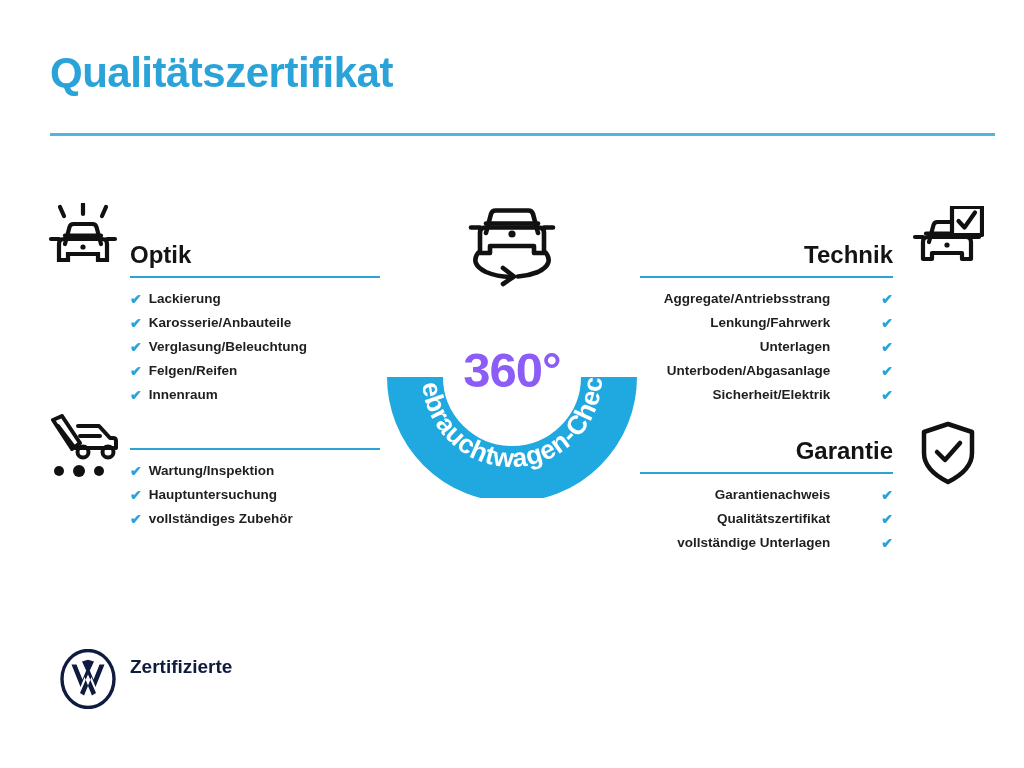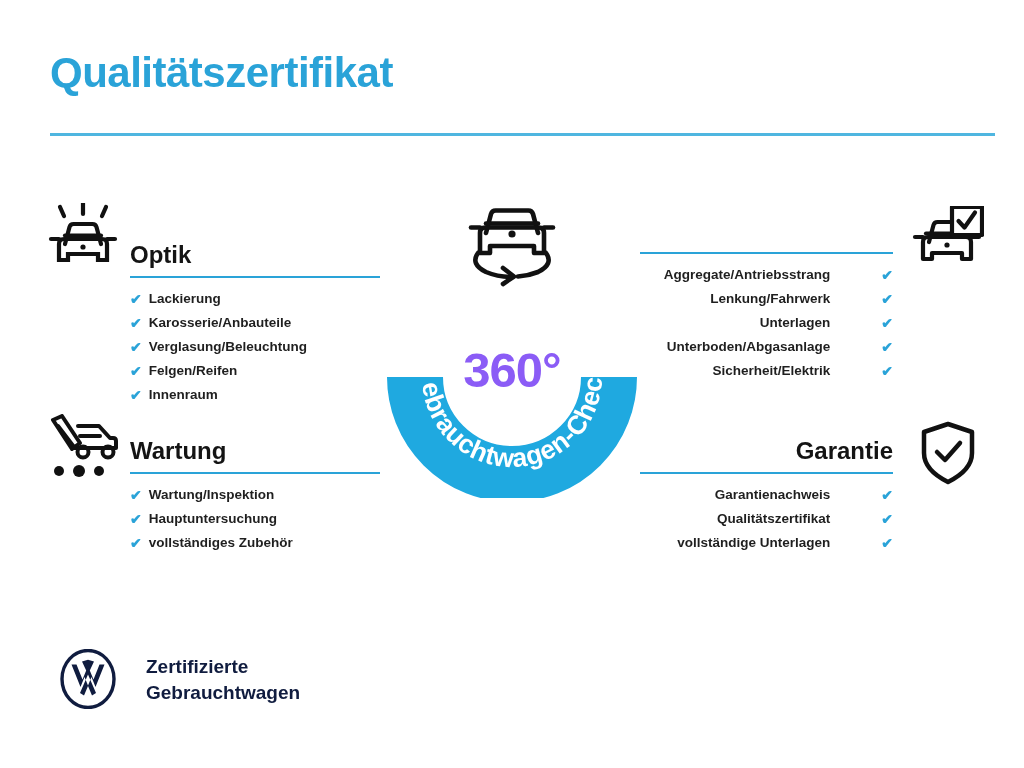--- a/index.html
+++ b/index.html
@@ -81,21 +81,20 @@
     letter-spacing:-1px;
     line-height:1;
   }
   
   #footer-logo{position:absolute;left:58px;top:649px;width:260px;height:64px;}
   #vw-mark{position:absolute;left:0;top:0;width:60px;height:60px;}
   #vw-text{
     position:absolute;left:72px;top:5px;
     font-size:19px;font-weight:bold;color:#101c3f;
     line-height:1.35;
-    margin-left:16px;
   }
 </style>
 </head>
 <body>
 
 <div id="page-title">Qualitätszertifikat</div>
 <div id="title-rule"></div>
 
 <div class="icon-box" id="icon-optik">
   <svg viewBox="0 0 72 70" width="72" height="70">
@@ -206,39 +205,39 @@
         <span>Felgen/Reifen</span>
       </li>
       <li>
         <span class="chk">✔</span>
         <span>Innenraum</span>
       </li>
     </ul>
 </div>
 
 <div class="block left" id="block-wartung">
-  <div class="heading">Wartung</div>
   <div class="rule"></div>
   <ul>
       <li>
         <span class="chk">✔</span>
         <span>Wartung/Inspektion</span>
       </li>
       <li>
         <span class="chk">✔</span>
         <span>Hauptuntersuchung</span>
       </li>
       <li>
         <span class="chk">✔</span>
         <span>vollständiges Zubehör</span>
       </li>
     </ul>
 </div>
 
 <div class="block right" id="block-technik">
+  <div class="heading">Technik</div>
   <div class="rule"></div>
   <ul>
       <li>
         <span>Aggregate/Antriebsstrang</span>
         <span class="chk">✔</span>
       </li>
       <li>
         <span>Lenkung/Fahrwerk</span>
         <span class="chk">✔</span>
       </li>
@@ -281,15 +280,14 @@
     <svg viewBox="0 0 60 60" width="60" height="60">
       <ellipse cx="30" cy="30" rx="26" ry="28.5" fill="none" stroke="#101c3f" stroke-width="3.4"></ellipse>
       <path d="M13.5 15.5 L22.5 38 L26.5 28 L30 36.5 L33.5 28 L37.5 38 L46.5 15.5
                L41.5 15.5 L35.5 30.5 L31.8 21.5 L36 12.5 L30 10.8 L24 12.5 L28.2 21.5
                L24.5 30.5 L18.5 15.5 Z
                M22 44 L30 25.5 L38 44 L34 46.5 L30 37 L26 46.5 Z" fill="#101c3f"></path>
     </svg>
   </div>
   <div id="vw-text">
     <div>Zertifizierte</div>
-    <div>Gebrauchtwagen</div>
   </div>
 </div>
 
 </body></html>

